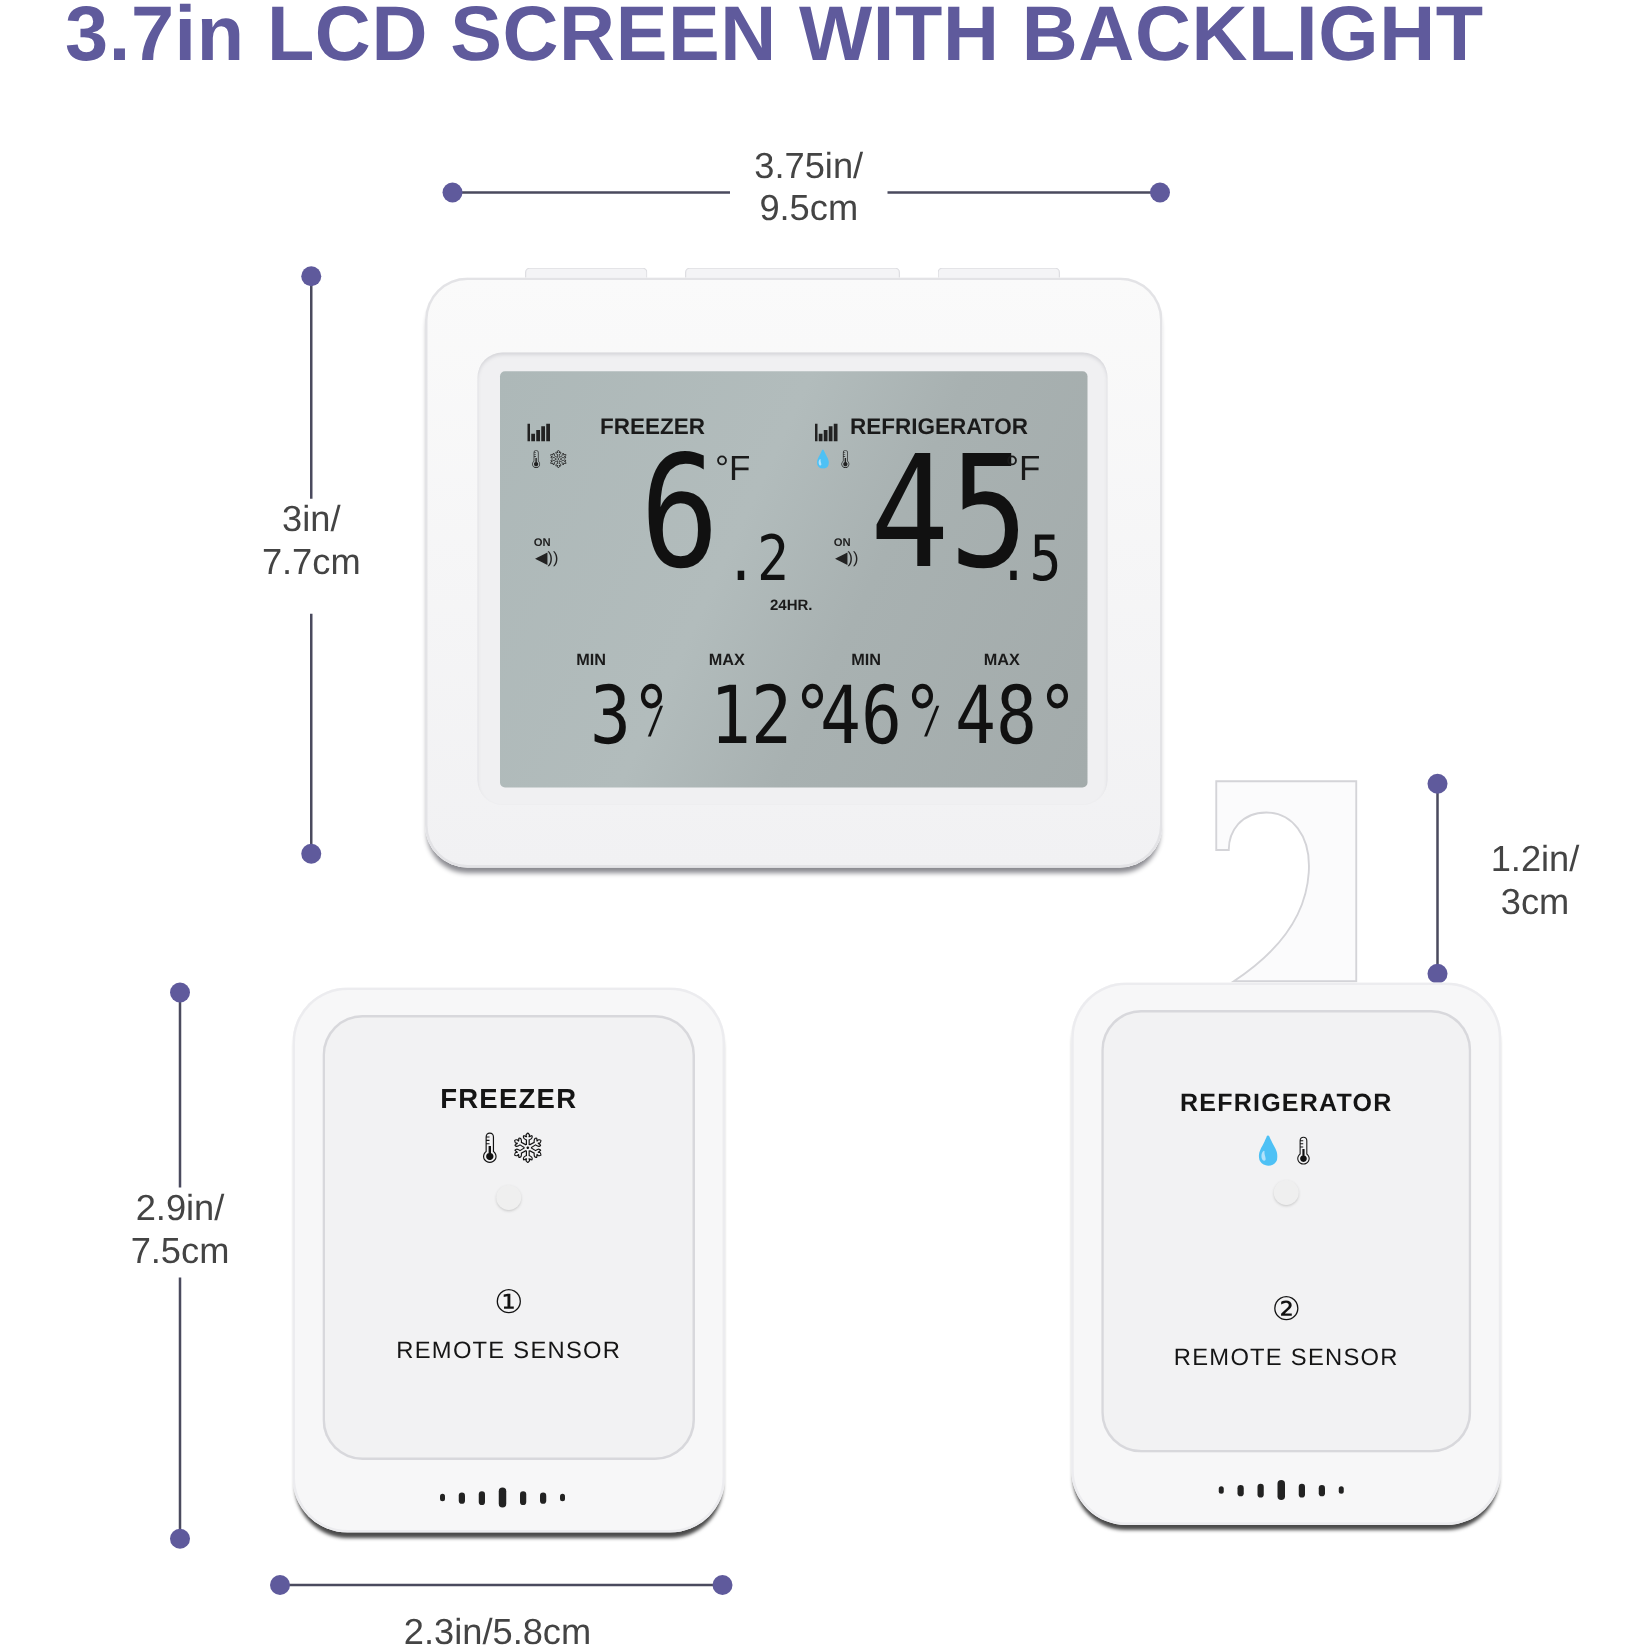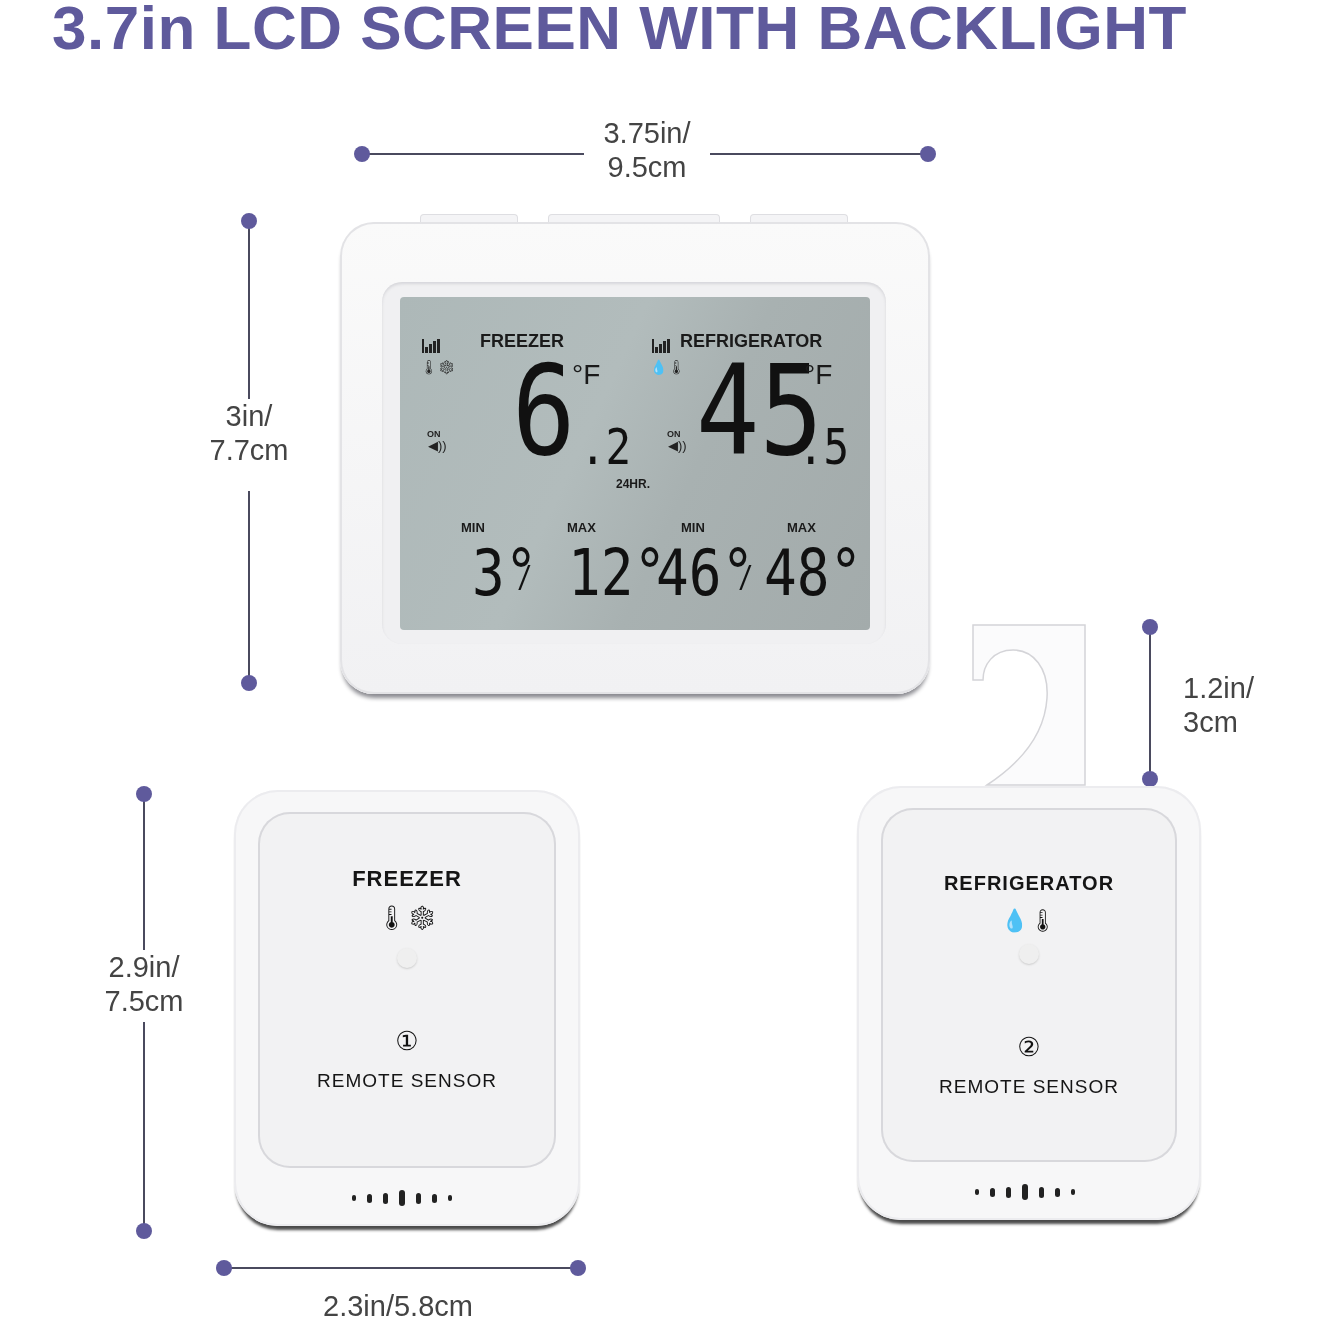--- a/index.html
+++ b/index.html
@@ -152,21 +152,21 @@
 </div>
 
 <svg class="hook" style="left:965px; top:620px;" width="130" height="170" viewBox="0 0 130 170">
   <path d="M8 5 H120 V165 H22 C60 140 80 110 82 78 C84 48 68 30 48 30 C28 30 18 45 18 60 L8 60 Z" fill="#fbfbfc" stroke="#d4d4d8" stroke-width="1.5"></path>
 </svg>
 
 <div class="dim-v" style="left:1149px; top:619px; height:162px;">
   <div class="line" style="top:8px; height:146px;"></div>
   <div class="dot" style="left:-7px; top:0;"></div>
   <div class="dot" style="left:-7px; top:152px;"></div>
-  <div class="dim-label" style="left:34px; top:52px; width:90px; text-align:left; background:transparent;">
+  <div class="dim-label" style="left:34px; top:52px; width:90px; text-align:center; background:transparent;">
     <div>1.2in/</div>
     <div>3cm</div>
   </div>
 </div>
 
 <div class="dim-v" style="left:143px; top:786px; height:452px;">
   <div class="line" style="top:8px; height:160px;"></div>
   <div class="line" style="top:236px; height:208px;"></div>
   <div class="dot" style="left:-7px; top:0;"></div>
   <div class="dot" style="left:-7px; top:437px;"></div>

